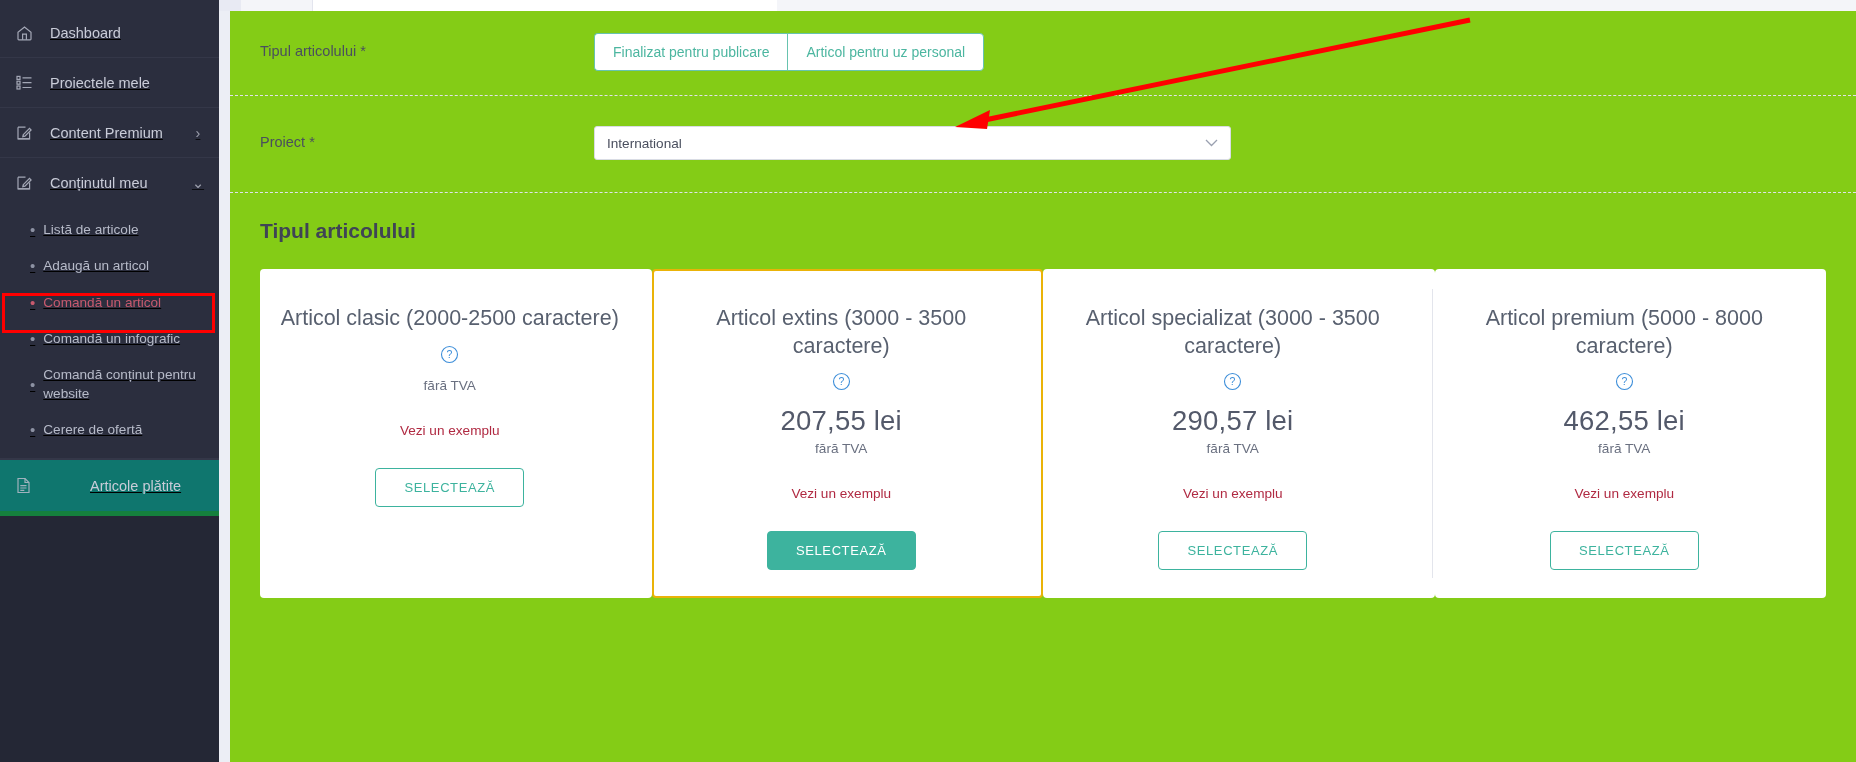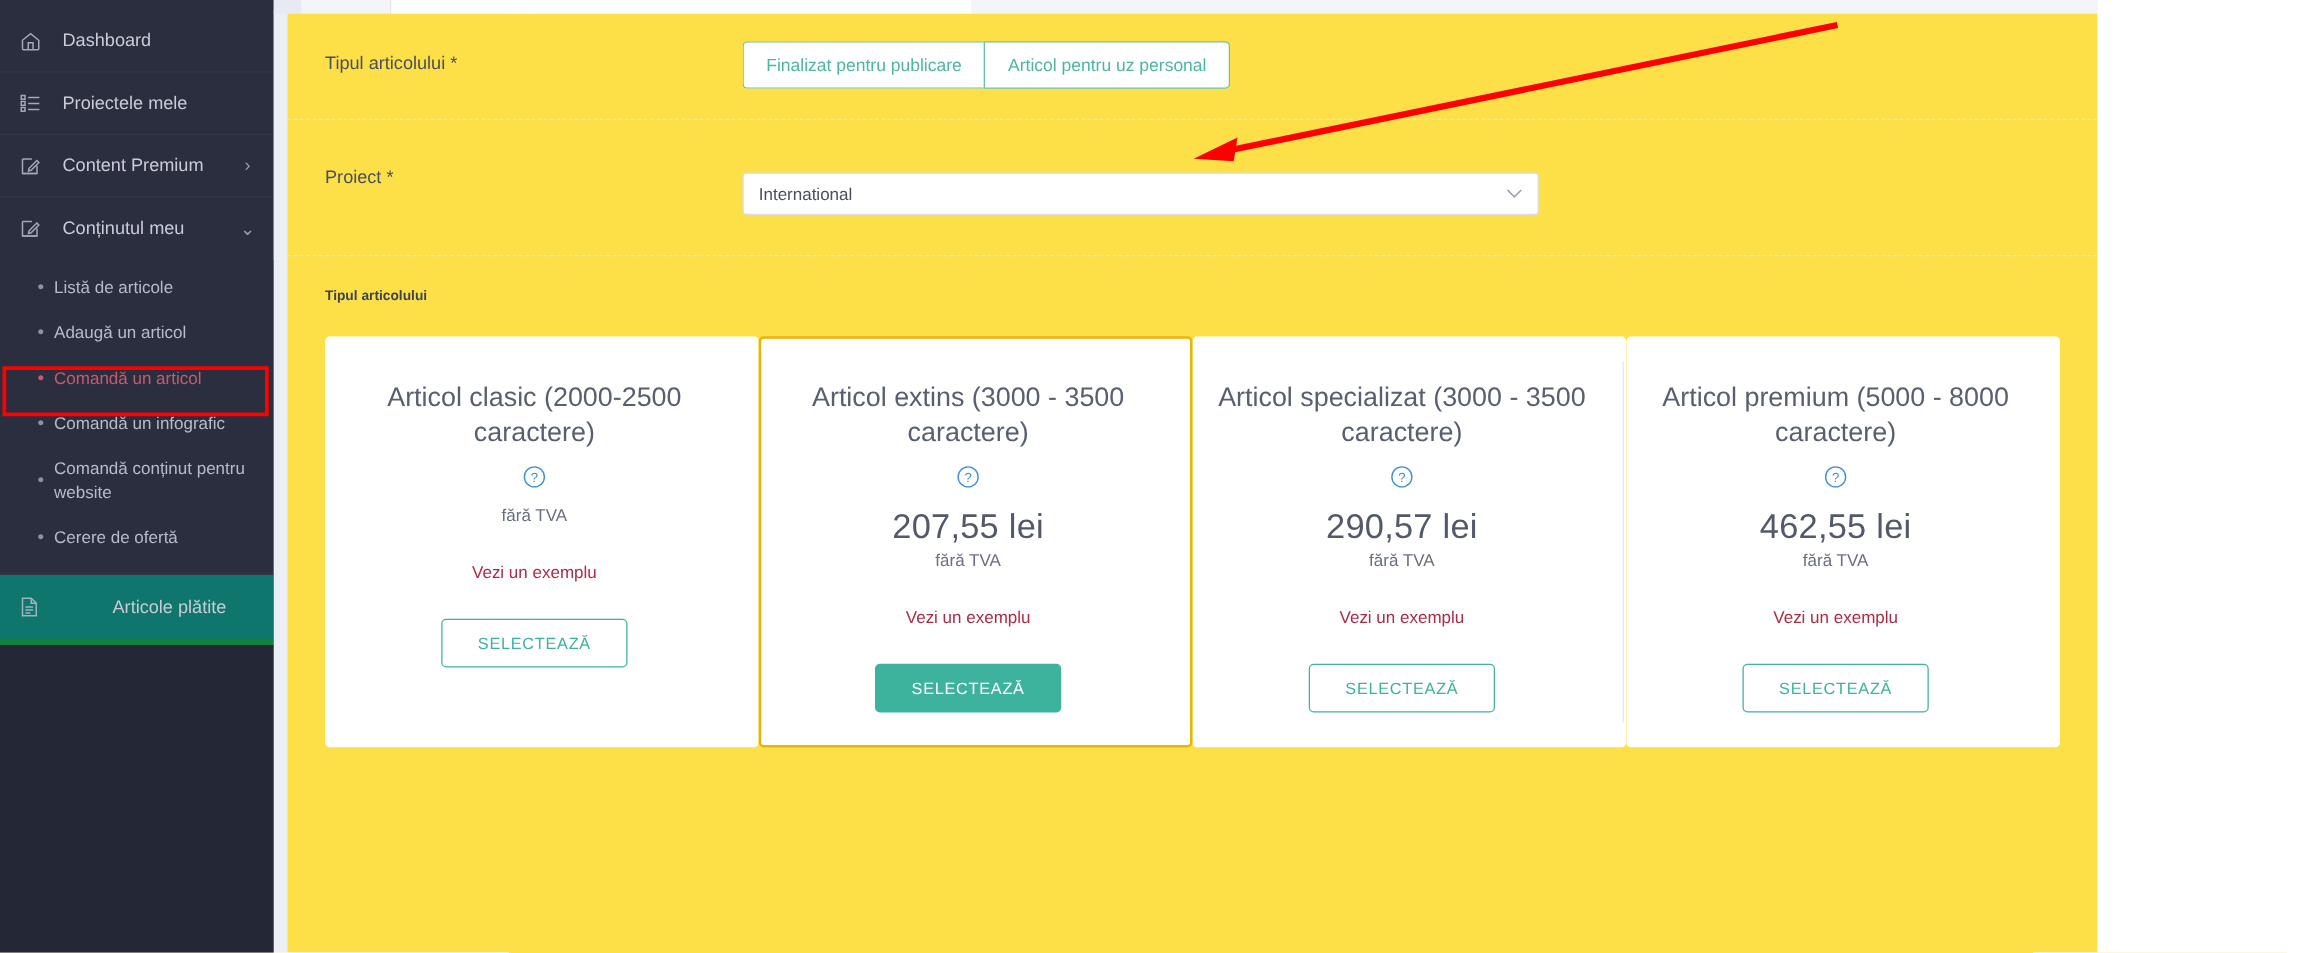--- a/index.html
+++ b/index.html
@@ -5,23 +5,24 @@
   * { box-sizing: border-box; margin: 0; padding: 0; }
   html, body {
     width: 1856px;
     height: 762px;
     overflow: hidden;
     font-family: "Liberation Sans", sans-serif;
     background: #ffffff;
   }
   .app {
     position: relative;
-    width: 1678px;
+    width: 1856px;
     height: 762px;
     display: flex;
+    text-decoration: underline;
   }
 
   
   .sidebar {
     width: 219px;
     min-width: 219px;
     height: 762px;
     background: #2b2e3e;
     color: #c7cad6;
     position: relative;
@@ -146,21 +147,21 @@
     width: 372px; height: 11px;
     background: #ffffff;
   }
 
   .panel {
     position: absolute;
     left: 11px;
     top: 11px;
     right: 0;
     bottom: 0;
-    background: #fde047;
+    background: #84cc16;
     overflow: hidden;
   }
 
   .row {
     display: flex;
     align-items: flex-start;
     padding: 22px 30px 24px 30px;
     border-bottom: 1px dashed #e0e2ea;
   }
   .row .rlabel {
@@ -190,21 +191,20 @@
     border-right: none;
   }
   .btn-group .bg-btn:last-child {
     border-radius: 0 4px 4px 0;
   }
 
   
   .select-wrap {
     position: relative;
     width: 637px;
-    margin-top: 12px;
   }
   .select-box {
     width: 100%;
     height: 34px;
     border: 1px solid #d9dce4;
     border-radius: 3px;
     background: #ffffff;
     display: flex;
     align-items: center;
     padding: 0 12px;
@@ -214,21 +214,21 @@
   }
   .select-box .sval { flex: 1; }
   .select-box .schev {
     color: #9aa0b0;
     display: inline-flex;
   }
 
   
   .cards-section { padding: 26px 30px 0 30px; }
   .cards-title {
-    font-size: 11px;
+    font-size: 21px;
     font-weight: bold;
     color: #3f4455;
     margin-bottom: 26px;
   }
   .cards {
     display: flex;
     align-items: stretch;
   }
   .card {
     flex: 1;

